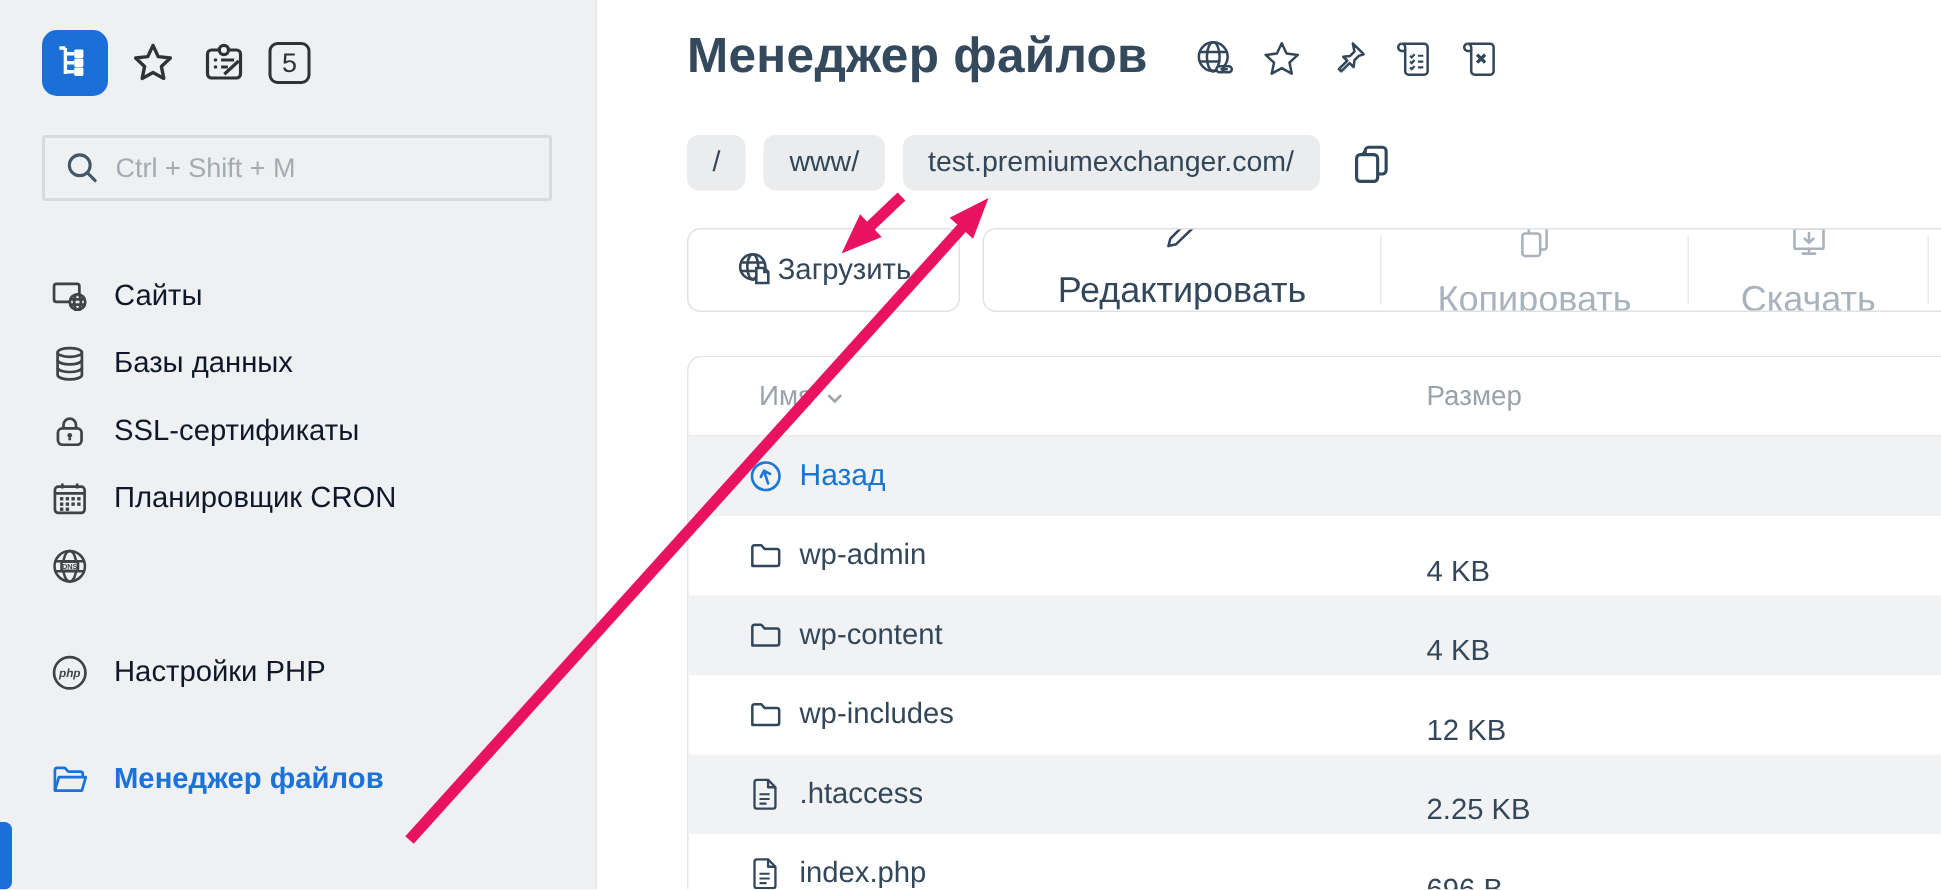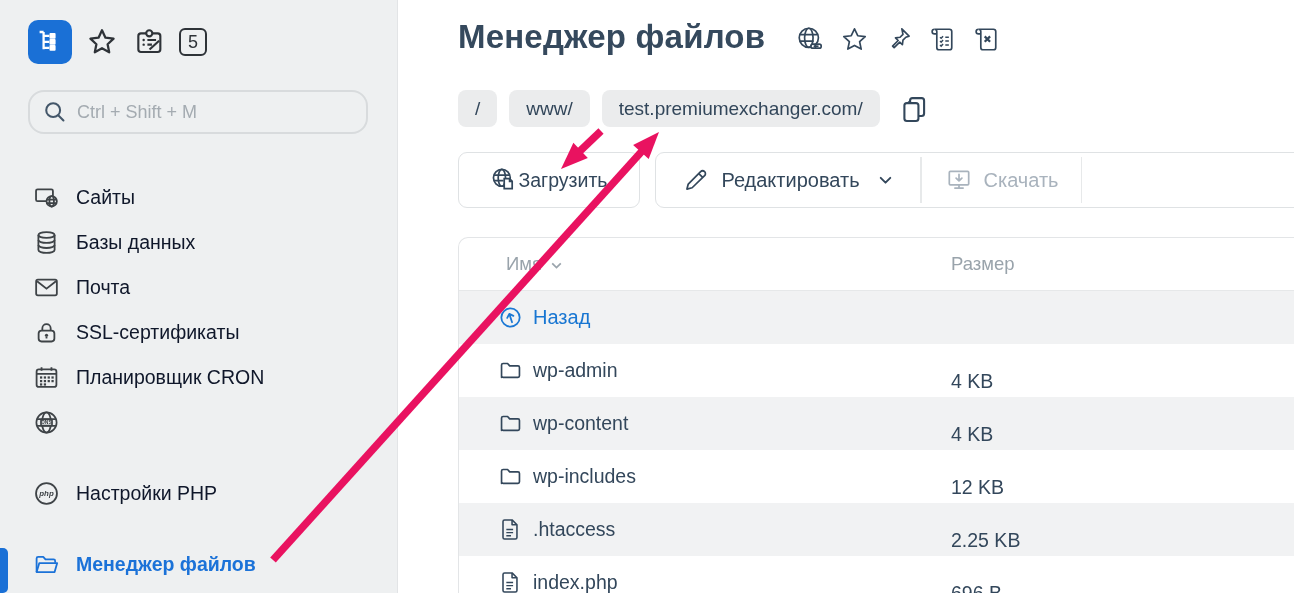--- a/index.html
+++ b/index.html
@@ -12,21 +12,21 @@
     background:#eef0f1; border-right:1px solid #e2e4e6; }
   .top-icons { position:absolute; left:28px; top:20px; display:flex; align-items:center; gap:13px; }
   .logo { width:44px; height:44px; background:#1a70d6; border-radius:10px;
     display:flex; align-items:center; justify-content:center; cursor:pointer; }
   .logo svg { width:32px; height:32px; }
   .ticon { width:34px; height:34px; display:flex; align-items:center; justify-content:center; cursor:pointer; }
   .ticon svg { width:32px; height:32px; }
   .badge5 { width:28px; height:28px; border:2px solid #2e3338; border-radius:6px;
     display:flex; align-items:center; justify-content:center; font-size:18px; color:#2e3338; cursor:pointer; }
   .search { position:absolute; left:28px; top:90px; width:340px; height:44px;
-    border:2px solid #d8dbdd; border-radius:16px; display:flex; align-items:center;
+    border:2px solid #d8dbdd; border-radius:2px; display:flex; align-items:center;
     padding:0 12px; gap:9px; }
   .search svg { width:26px; height:26px; flex:none; }
   .search input { border:none; outline:none; background:transparent; width:100%;
     font-size:18px; color:#3d4145; font-family:inherit; }
   .search input::placeholder { color:#a4abb1; }
   .nav { position:absolute; left:0; top:175px; width:100%; }
   .nav-item { height:45px; display:flex; align-items:center; padding-left:33px;
     gap:16px; font-size:19.5px; color:#0f172a; cursor:pointer; white-space:nowrap; }
   .nav-item .nicon { width:27px; height:27px; flex:none; display:flex; align-items:center; justify-content:center; }
   .nav-item .nicon svg { width:27px; height:27px; }
@@ -49,21 +49,21 @@
   .crumb-copy svg { width:32px; height:32px; }
 
   .toolbar { position:absolute; left:59px; top:152px; display:flex; height:56px; }
   .btn-upload { width:182px; height:56px; border:1px solid #dfe2e4; border-radius:9px;
     background:#fff; display:flex; align-items:center; justify-content:center; 
     font-size:19.5px; color:#33475b; cursor:pointer; }
   .btn-upload svg, .gbtn svg.big { width:28px; height:28px; flex:none; }
   .group { margin-left:15px; width:760px; height:56px; border:1px solid #dfe2e4;
     border-radius:9px; display:flex; align-items:stretch; overflow:hidden; background:#fff; }
   .gbtn { display:flex; align-items:center; justify-content:center; gap:11px;
-    font-size:20px; color:#33475b; cursor:pointer; white-space:nowrap; }
+    font-size:24px; color:#33475b; cursor:pointer; white-space:nowrap;flex-direction:column; }
   .gbtn.w-edit { width:264px; }
   .gbtn.w-copy { width:204px; }
   .gbtn.w-dl { width:159px; }
   .gbtn .chev { width:17px; height:17px; margin-left:6px; }
   .gbtn.disabled { color:#a9b3bd; }
   .vsep { width:1px; background:#e7e9ea; margin:4px 0; flex:none; }
 
   .tbl { position:absolute; left:59px; top:237px; width:940px; background:#fff;
     border:1px solid #e3e5e7; border-bottom:none; border-radius:10px 10px 0 0; }
   .thead { position:relative; height:53px; display:flex; align-items:center;
@@ -145,29 +145,20 @@
             <ellipse cx="12" cy="5.3" rx="7.2" ry="2.6"></ellipse>
             <path d="M4.8 5.3v13.4c0 1.4 3.2 2.6 7.2 2.6s7.2-1.2 7.2-2.6V5.3"></path>
             <path d="M4.8 9.8c0 1.4 3.2 2.6 7.2 2.6s7.2-1.2 7.2-2.6 M4.8 14.3c0 1.4 3.2 2.6 7.2 2.6s7.2-1.2 7.2-2.6"></path>
           </svg>
         </span>
         <span>Базы данных</span>
       </div>
       <div class="nav-item">
         <span class="nicon">
           <svg viewBox="0 0 24 24" fill="none" stroke="#3e4347" stroke-width="1.6">
-            <rect x="2.8" y="5" width="18.4" height="14" rx="1.6"></rect>
-            <path d="M3.6 6.4L12 13l8.4-6.6"></path>
-          </svg>
-        </span>
-        <span>Почта</span>
-      </div>
-      <div class="nav-item">
-        <span class="nicon">
-          <svg viewBox="0 0 24 24" fill="none" stroke="#3e4347" stroke-width="1.6">
             <rect x="5" y="10.3" width="14" height="9.7" rx="2.6"></rect>
             <path d="M8.3 10.3V8.2a3.7 3.7 0 0 1 7.4 0v2.1"></path>
             <circle cx="12" cy="14.4" r="1.4" fill="#3e4347" stroke="none"></circle>
             <path d="M12 15.6v1.7"></path>
           </svg>
         </span>
         <span>SSL-сертификаты</span>
       </div>
       <div class="nav-item">
         <span class="nicon">
@@ -304,20 +295,27 @@
           <svg class="big" viewBox="0 0 26 26" fill="none" stroke="#33475b" stroke-width="1.6" stroke-linejoin="round">
             <path d="M4.6 21.4l1.2-4.6L17.3 5.3c1-1 2.7-1 3.7 0s1 2.7 0 3.7L9.4 20.2l-4.8 1.2z"></path>
             <path d="M15.6 7l3.6 3.6"></path>
           </svg>
           <span>Редактировать</span>
           <svg class="chev" viewBox="0 0 16 16" fill="none" stroke="#33475b" stroke-width="1.8" stroke-linecap="round" stroke-linejoin="round">
             <path d="M3.5 5.5L8 10l4.5-4.5"></path>
           </svg>
         </div>
         <div class="vsep"></div>
+        <div class="gbtn w-copy disabled">
+          <svg class="big" viewBox="0 0 26 26" fill="none" stroke="#a9b3bd" stroke-width="1.6">
+            <rect x="9.5" y="4" width="11" height="14" rx="1.8"></rect>
+            <rect x="5.5" y="8" width="11" height="14" rx="1.8" fill="#fff"></rect>
+          </svg>
+          <span>Копировать</span>
+        </div>
         <div class="vsep"></div>
         <div class="gbtn w-dl disabled">
           <svg class="big" viewBox="0 0 26 26" fill="none" stroke="#a9b3bd" stroke-width="1.6" stroke-linecap="round" stroke-linejoin="round">
             <rect x="4" y="5" width="18" height="12.5" rx="1"></rect>
             <path d="M13 7.8v6 M10.3 11.2L13 13.9l2.7-2.7 M13 17.5v3 M9.2 20.5h7.6"></path>
           </svg>
           <span>Скачать</span>
         </div>
         <div class="vsep"></div>
       </div>

